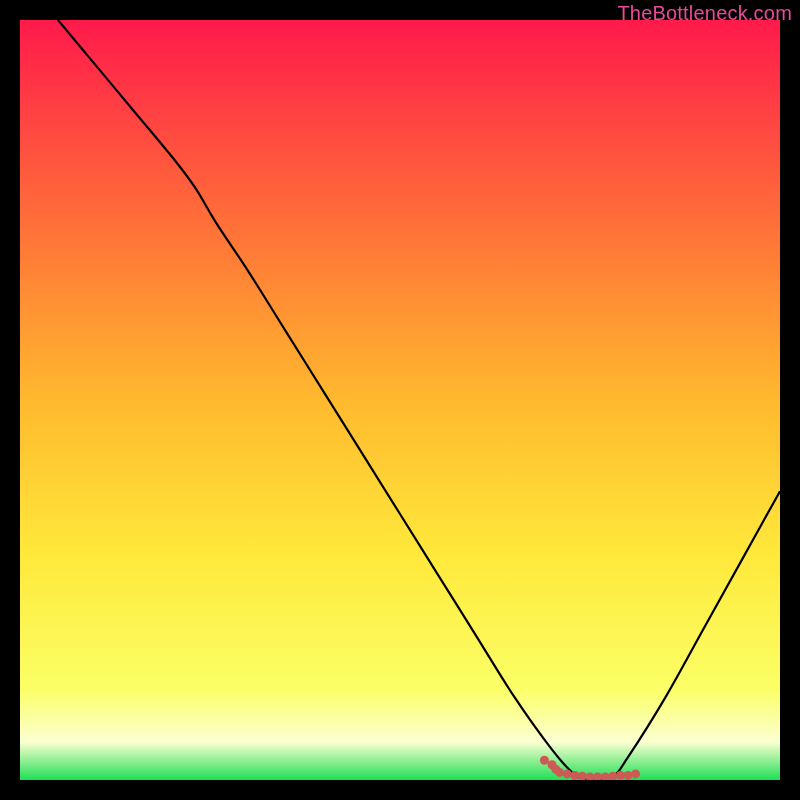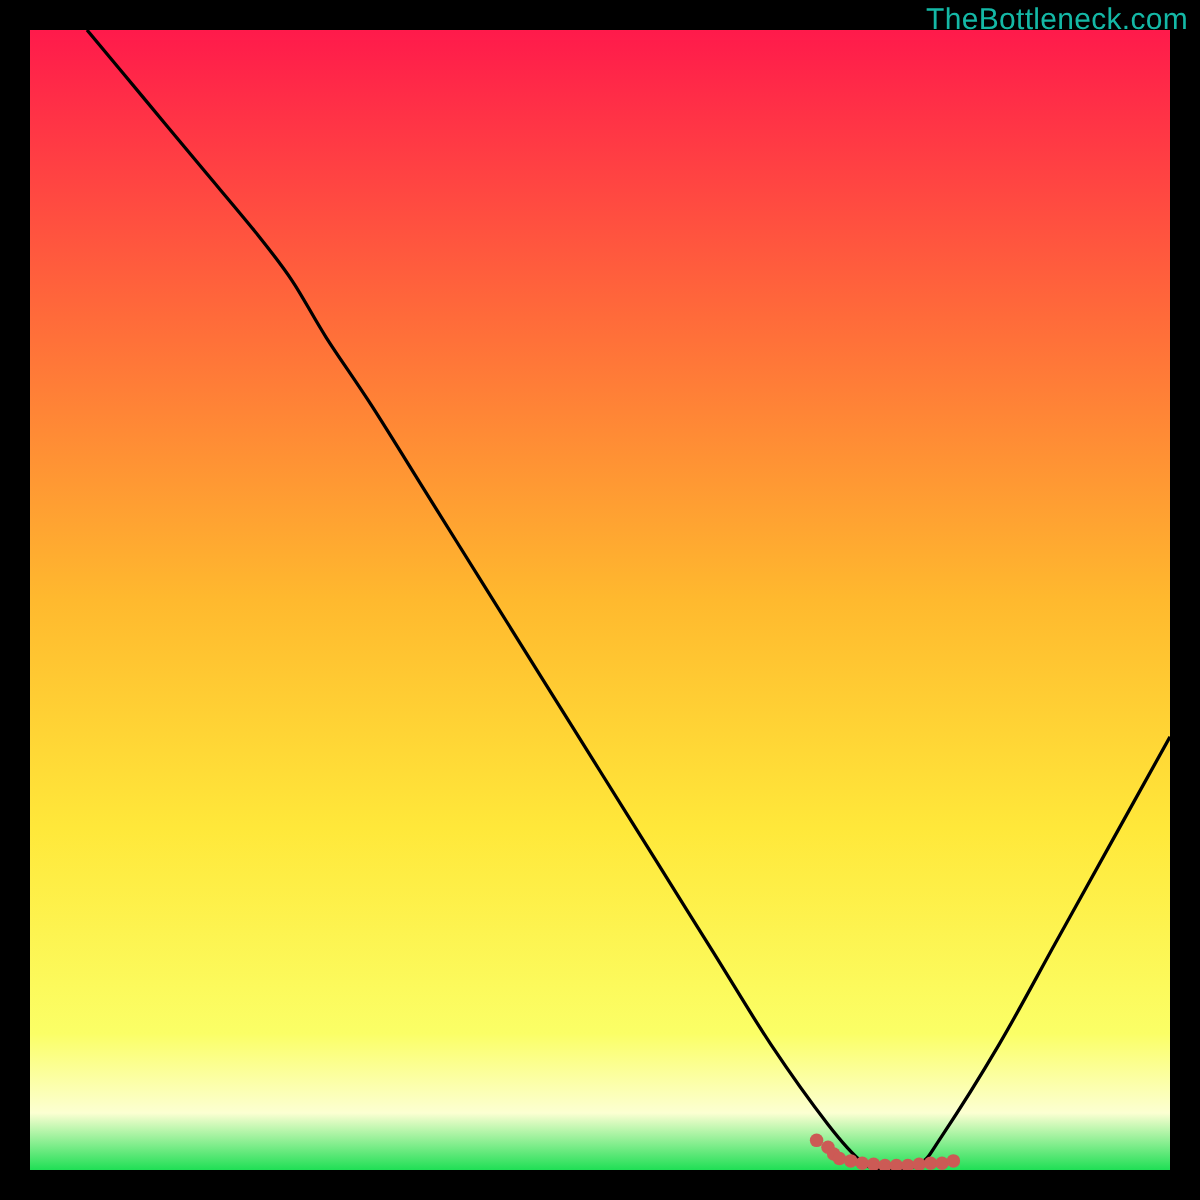--- a/index.html
+++ b/index.html
@@ -23,21 +23,21 @@
     position: absolute;
     left: 0;
     top: 0;
     width: 760px;
     height: 760px;
   }
   .watermark {
     position: absolute;
     top: 2px;
     right: 8px;
-    color: #14b8a6;
+    color: #ec4899;
     font-size: 20px;
     font-weight: 500;
     letter-spacing: 0.2px;
   }
   svg { display: block; }
 </style>
 </head>
 <body>
 
 <div class="frame">

